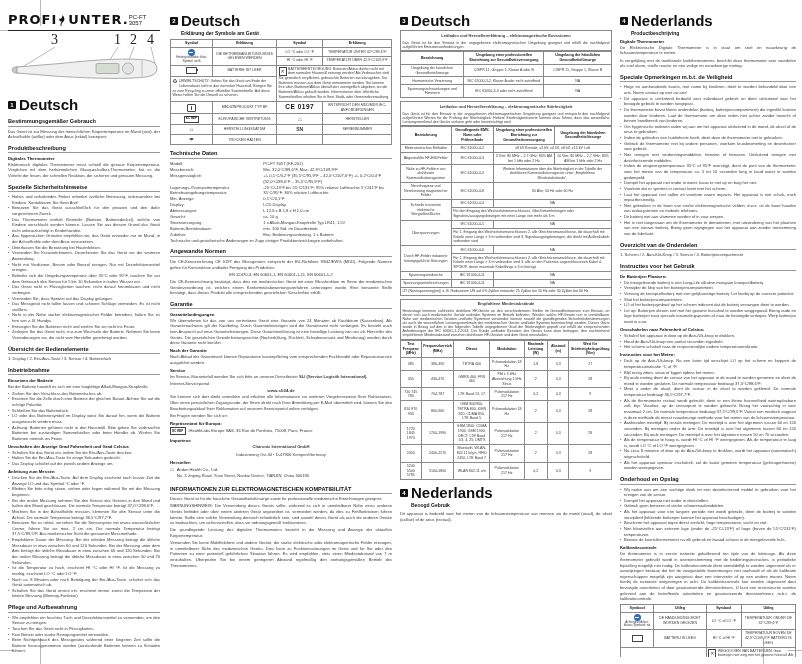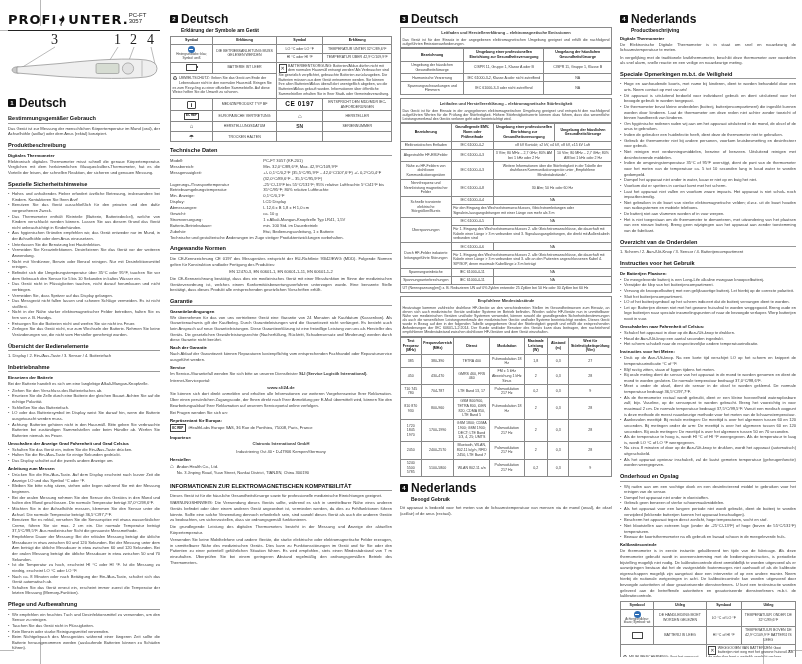--- a/index.html
+++ b/index.html
@@ -5,31 +5,31 @@
   html,body{margin:0;padding:0;}
   body{
     width:802px;height:664px;position:relative;overflow:hidden;
     background:#ffffff;color:#3a3a3a;
     font-family:"Liberation Sans", sans-serif;
     -webkit-font-smoothing:antialiased;
   }
   .crop{position:absolute;background:#b9b9b9;}
   
   #header{position:absolute;left:8px;top:12px;width:152px;}
-  .logo-row{display:flex;align-items:flex-start;justify-content:space-between;}
+  .logo-row{display:flex;align-items:center;justify-content:space-between;}
   .logo{font-family:"DejaVu Sans", sans-serif;font-weight:800;font-size:13px;letter-spacing:1px;color:#111;display:flex;align-items:center;gap:1px;}
   .logo .leaf{display:inline-block;width:9px;height:11px;}
   .model{font-size:6px;color:#222;}
   .logo-rule{height:1px;background:#222;margin-top:3px;}
   #diagram{position:absolute;left:8px;top:30px;width:152px;height:62px;}
   
   .lang-head{display:flex;align-items:center;gap:3px;margin:0 0 1px 0;}
   .lang-num{width:8px;height:8px;background:#111;color:#fff;font-size:6px;font-weight:bold;
     display:flex;align-items:center;justify-content:center;border-radius:1px;flex:0 0 auto;}
-  .lang-label{font-size:12px;font-weight:bold;color:#111;}
+  .lang-label{font-size:15px;font-weight:bold;color:#111;}
   .lang-sub{font-size:5px;font-weight:bold;color:#111;margin:0 0 3px 11px;}
   
   .col{position:absolute;top:12px;overflow:hidden;}
   #col1{left:8px;top:96px;width:152px;height:556px;}
   #col2{left:170px;width:222px;height:645px;}
   #col3{left:400px;width:212px;height:645px;}
   #col4{left:620px;width:176px;height:645px;}
   
   .sec-h{font-size:5.6px;font-weight:bold;color:#111;border-bottom:0.5px solid #999;
     padding:2px 0 1.5px 0;margin:3px 0 2px 0;}

